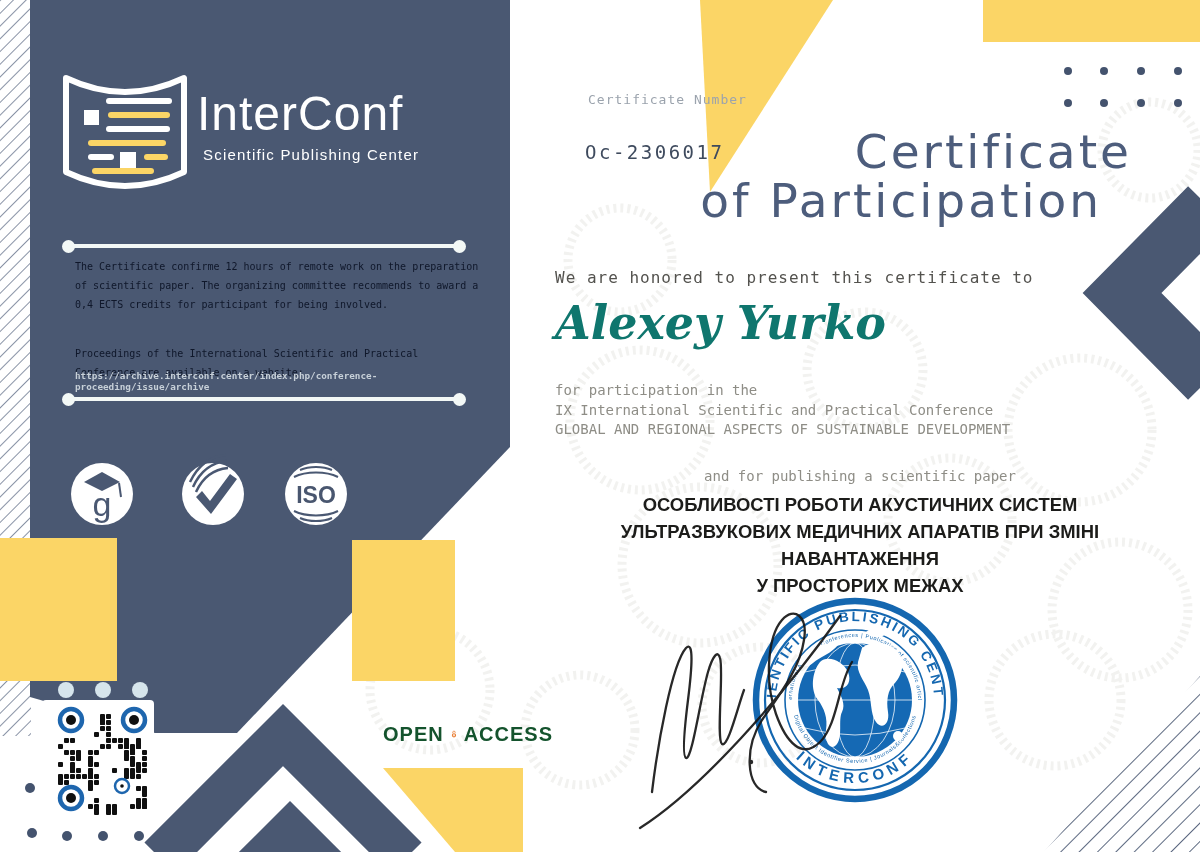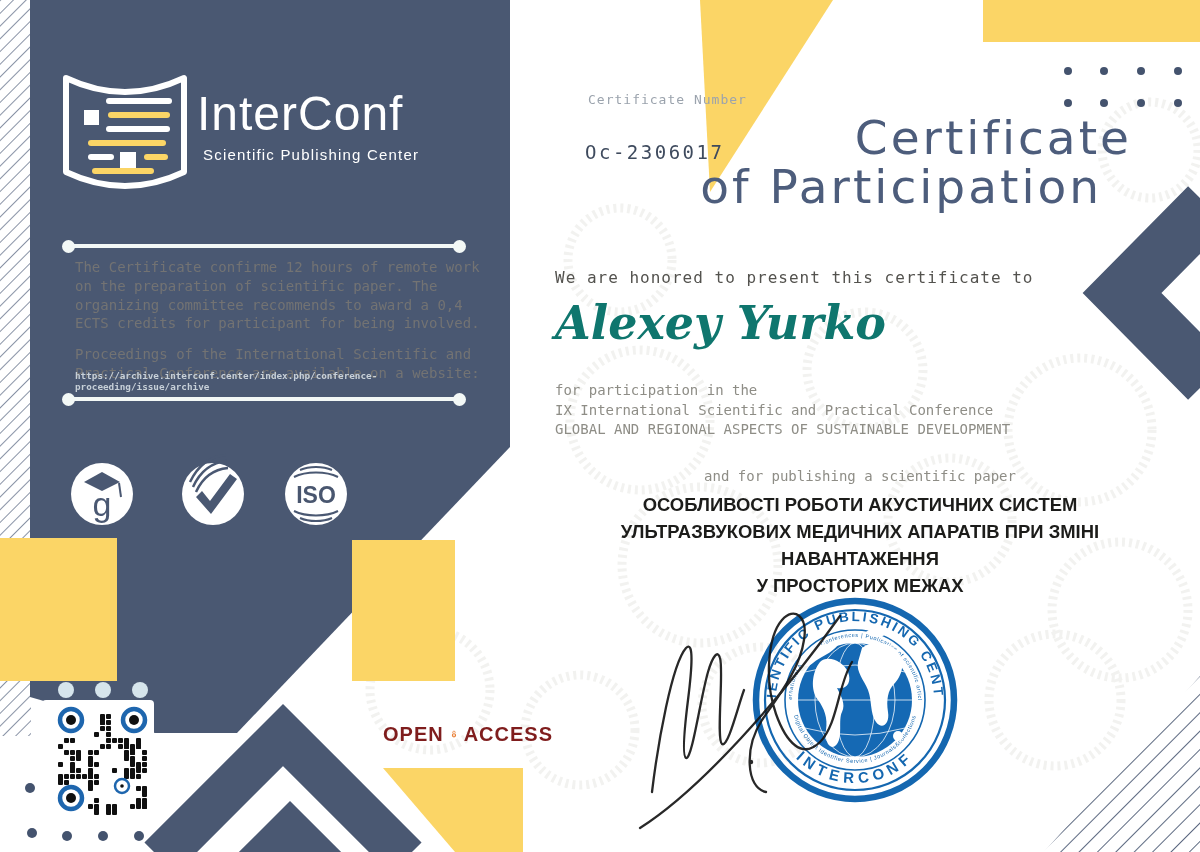--- a/index.html
+++ b/index.html
@@ -2,22 +2,22 @@
 <html><head>
 <meta charset="utf-8">
 <style>
   html,body{margin:0;padding:0;background:#e8e8e8;}
   .canvas{position:relative;width:1200px;height:852px;background:#ffffff;overflow:hidden;
           font-family:"Liberation Sans",sans-serif;}
   .abs{position:absolute;}
   svg text{font-family:"Liberation Sans",sans-serif;}
 
   
-  .sb-par{left:75px;width:408px;color:#737373;font-family:"DejaVu Sans Mono",monospace;
-          font-size:14px;line-height:18.8px;}
+  .sb-par{left:75px;width:408px;color:#0f172a;font-family:"DejaVu Sans Mono",monospace;
+          font-size:10px;line-height:18.8px;}
   .sb-p1{top:258px;}
   .sb-p2{top:345px;}
   .sb-url{left:75px;top:370px;width:420px;color:#c7d0d8;font-family:"DejaVu Sans Mono",monospace;
           font-size:9.3px;font-weight:bold;}
   .rule{height:4px;background:#f3f8f6;border-radius:2px;}
   .rule:before,.rule:after{content:"";position:absolute;top:-4.5px;width:13px;height:13px;
           border-radius:50%;background:#f3f8f6;}
   .rule:before{left:-6px;} .rule:after{right:-6px;}
   .rule1{left:68px;top:244px;width:392px;}
   .rule2{left:68px;top:397px;width:392px;}
@@ -25,40 +25,40 @@
   .wordmark{left:197px;top:86px;color:#ffffff;font-size:48px;letter-spacing:1px;}
   .wordsub{left:203px;top:146px;color:#ffffff;font-size:15px;letter-spacing:1.2px;}
 
   
   .num-label{left:580px;top:92px;color:#9ba3ad;font-family:"DejaVu Sans Mono",monospace;
              font-size:13px;letter-spacing:1px;margin-left:8px;}
   .num{left:585px;top:108px;color:#3e4a5d;font-family:"DejaVu Sans Mono",monospace;
        font-size:19px;letter-spacing:2.5px;margin-top:33px;}
 
   
-  .title{left:610px;top:110px;width:550px;text-align:right;color:#4d5d7c;
+  .title{left:610px;top:124px;width:550px;text-align:right;color:#4d5d7c;
          font-family:"DejaVu Sans",sans-serif;}
   .title-l1{font-size:47px;letter-spacing:3px;padding-right:28px;}
   .title-l2{font-size:47px;letter-spacing:3px;padding-right:58px;margin-top:-6px;}
 
   
   .presented{left:555px;top:268px;width:610px;color:#53524e;
              font-family:"DejaVu Sans Mono",monospace;font-size:16px;letter-spacing:1px;}
   .recipient{left:555px;top:296px;width:610px;text-align:left;color:#0f766e;
              font-family:"DejaVu Serif",serif;font-style:italic;font-weight:bold;font-size:46px;}
   .part{left:555px;top:381px;width:610px;text-align:left;color:#8e8d86;
         font-family:"DejaVu Sans Mono",monospace;font-size:14px;line-height:19.5px;}
   .pub{left:555px;top:468px;width:610px;text-align:center;color:#8e8d86;
        font-family:"DejaVu Sans Mono",monospace;font-size:14px;}
   .paper{left:540px;top:491px;width:640px;text-align:center;color:#1c1c1a;
          font-weight:bold;font-size:19px;line-height:27px;transform:scaleX(.97);}
 
   
   .oa{left:383px;top:708px;width:170px;display:flex;align-items:center;gap:7px;}
-  .oa span{font-size:20px;font-weight:bold;color:#7f1d1d;letter-spacing:1px;}
+  .oa span{font-size:20px;font-weight:bold;color:#14532d;letter-spacing:1px;}
 </style>
 </head>
 <body>
 
 <div class="canvas">
 
   <svg class="abs" style="left:0;top:0;" width="1200" height="852" viewBox="0 0 1200 852">
     <defs>
       <pattern id="stripesL" width="9" height="9" patternUnits="userSpaceOnUse" patternTransform="rotate(45)">
         <rect width="9" height="9" fill="#ffffff"></rect>

